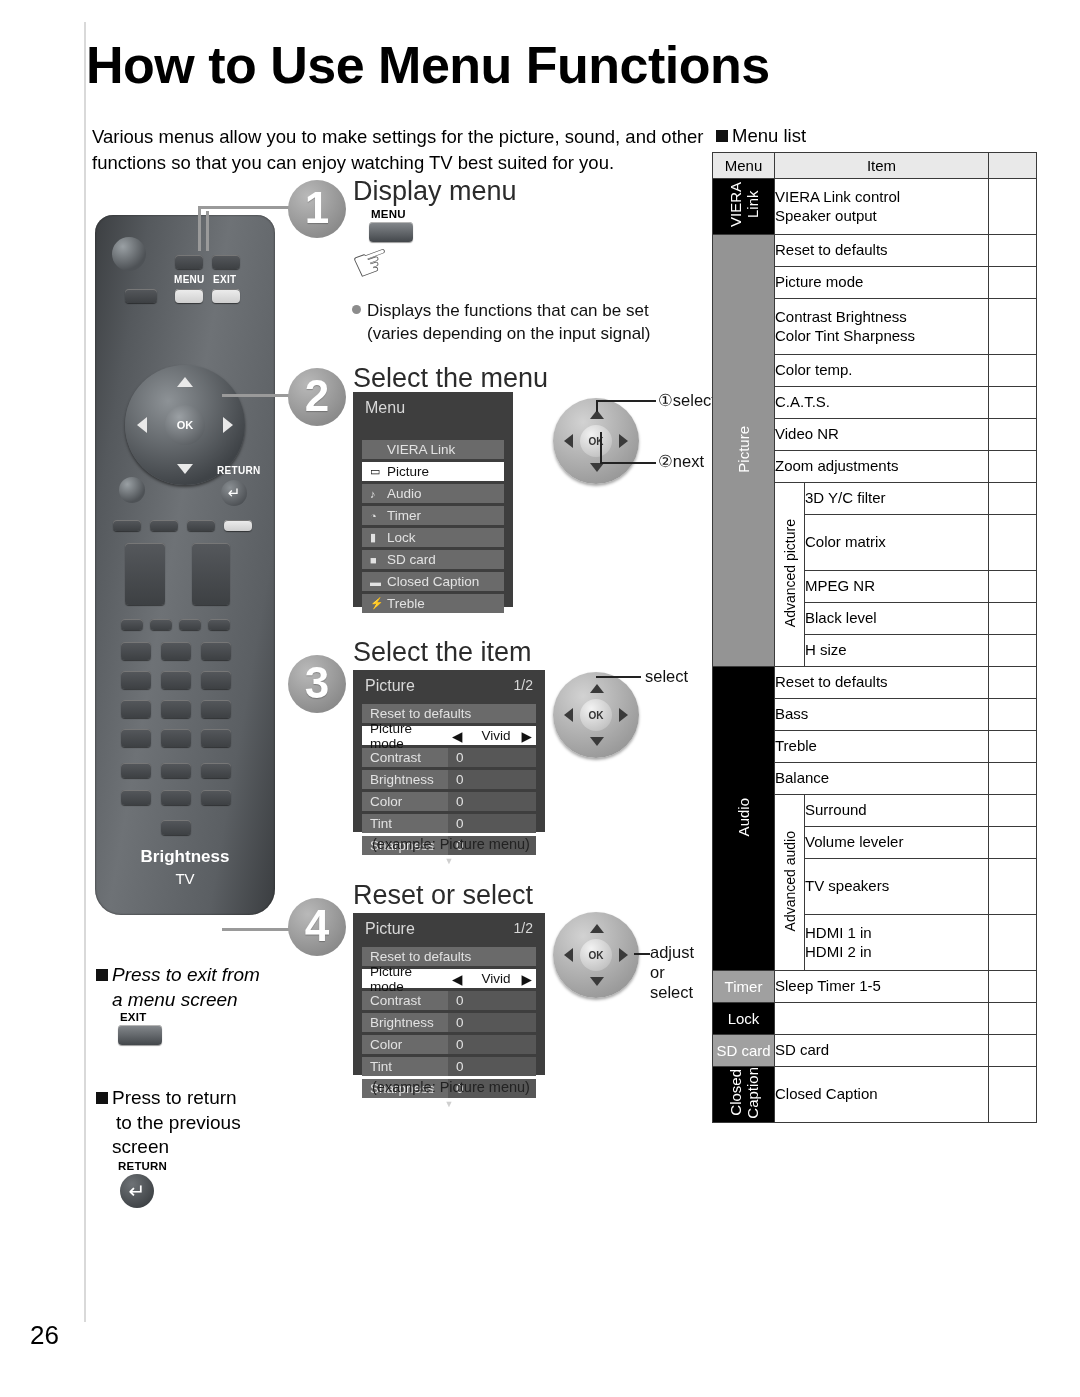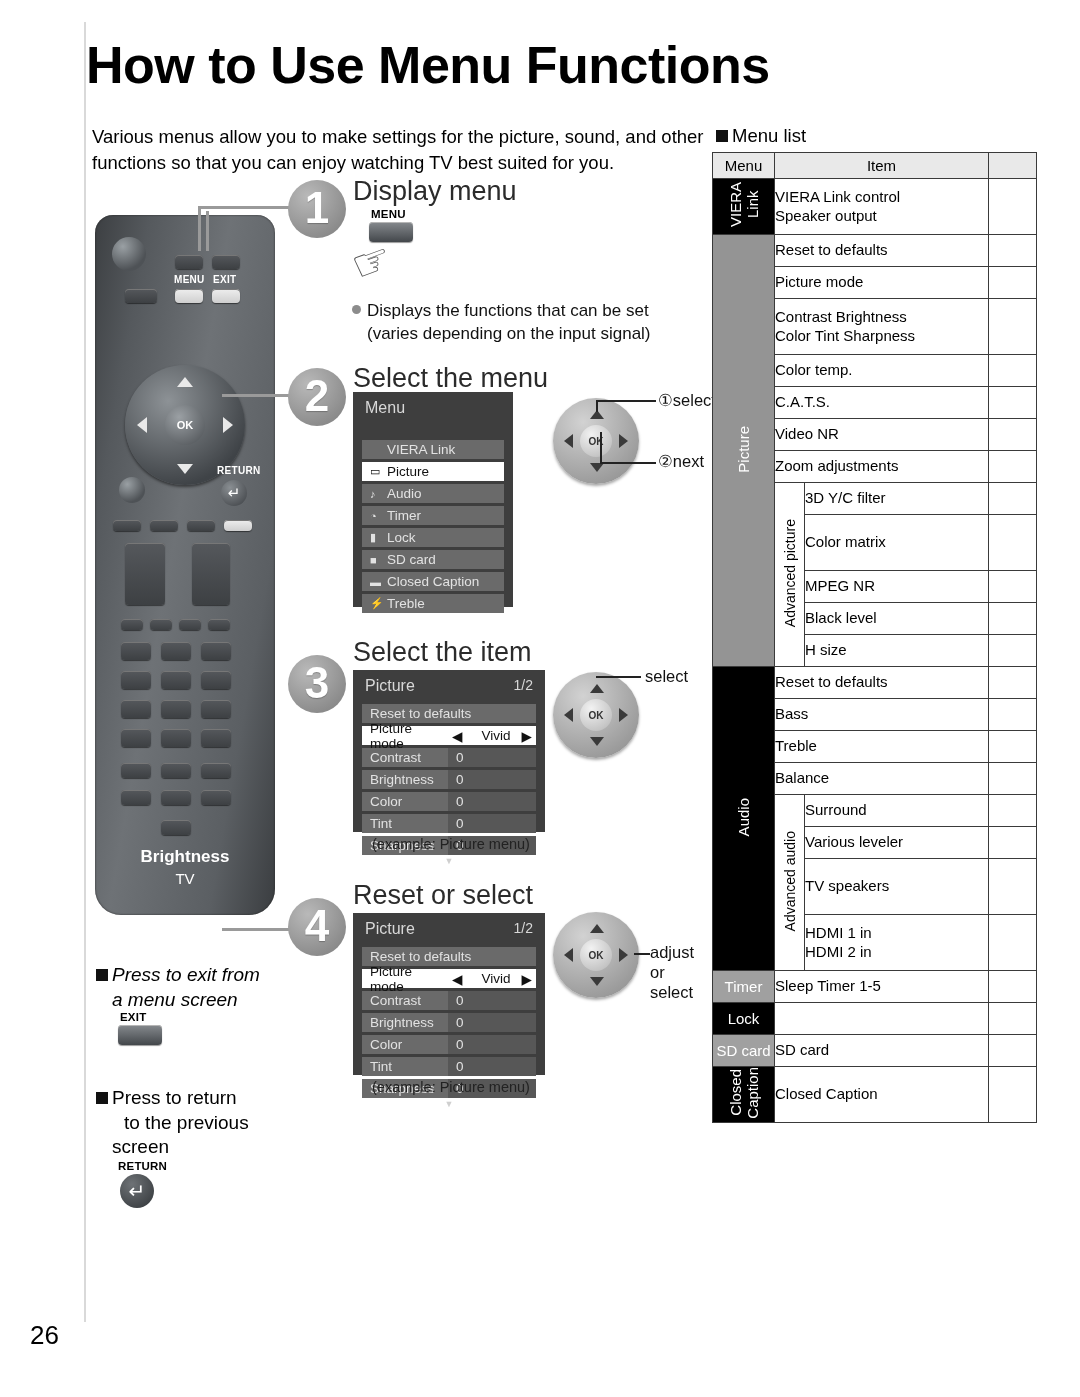--- a/index.html
+++ b/index.html
@@ -402,21 +402,21 @@
 
 <div class="sq-note" style="left:96px;top:963px;width:220px;font-style:italic;">
   <span class="sq"></span><span>Press to exit from</span><br>
   <span style="margin-left:16px;display:inline-block;">a menu screen</span>
 </div>
 <div class="key-label" style="left:120px;top:1011px;">EXIT</div>
 <div class="key-btn" style="left:118px;top:1025px;"></div>
 
 <div class="sq-note" style="left:96px;top:1086px;width:220px;">
   <span class="sq"></span><span>Press to return</span><br>
-  <span style="margin-left:28px;display:inline-block;">to the previous</span><br>
+  <span style="margin-left:20px;display:inline-block;">to the previous</span><br>
   <span style="margin-left:16px;display:inline-block;">screen</span>
 </div>
 <div class="key-label" style="left:118px;top:1160px;">RETURN</div>
 <div class="key-ret" style="left:120px;top:1174px;">↵</div>
 
 <div id="menu-list-hd">
   <span class="sq"></span><span>Menu list</span>
 </div>
 
 <table id="mltable">
@@ -499,21 +499,21 @@
       <tr>
         <td class="itm" colspan="2" style="height: 32px;"><span>Balance</span></td>
         <td class="ref"></td>
       </tr>
       <tr>
         <td class="sub" rowspan="4"><span class="vt">Advanced audio</span></td>
         <td class="itm" colspan="1" style="height: 32px;"><span>Surround</span></td>
         <td class="ref"></td>
       </tr>
       <tr>
-        <td class="itm" colspan="1" style="height: 32px;"><span>Various leveler</span></td>
+        <td class="itm" colspan="1" style="height: 32px;"><span>Volume leveler</span></td>
         <td class="ref"></td>
       </tr>
       <tr>
         <td class="itm" colspan="1" style="height: 56px;"><span>TV speakers</span></td>
         <td class="ref"></td>
       </tr>
       <tr>
         <td class="itm" colspan="1" style="height: 56px;"><span>HDMI 1 in</span><br><span>HDMI 2 in</span></td>
         <td class="ref"></td>
       </tr>

